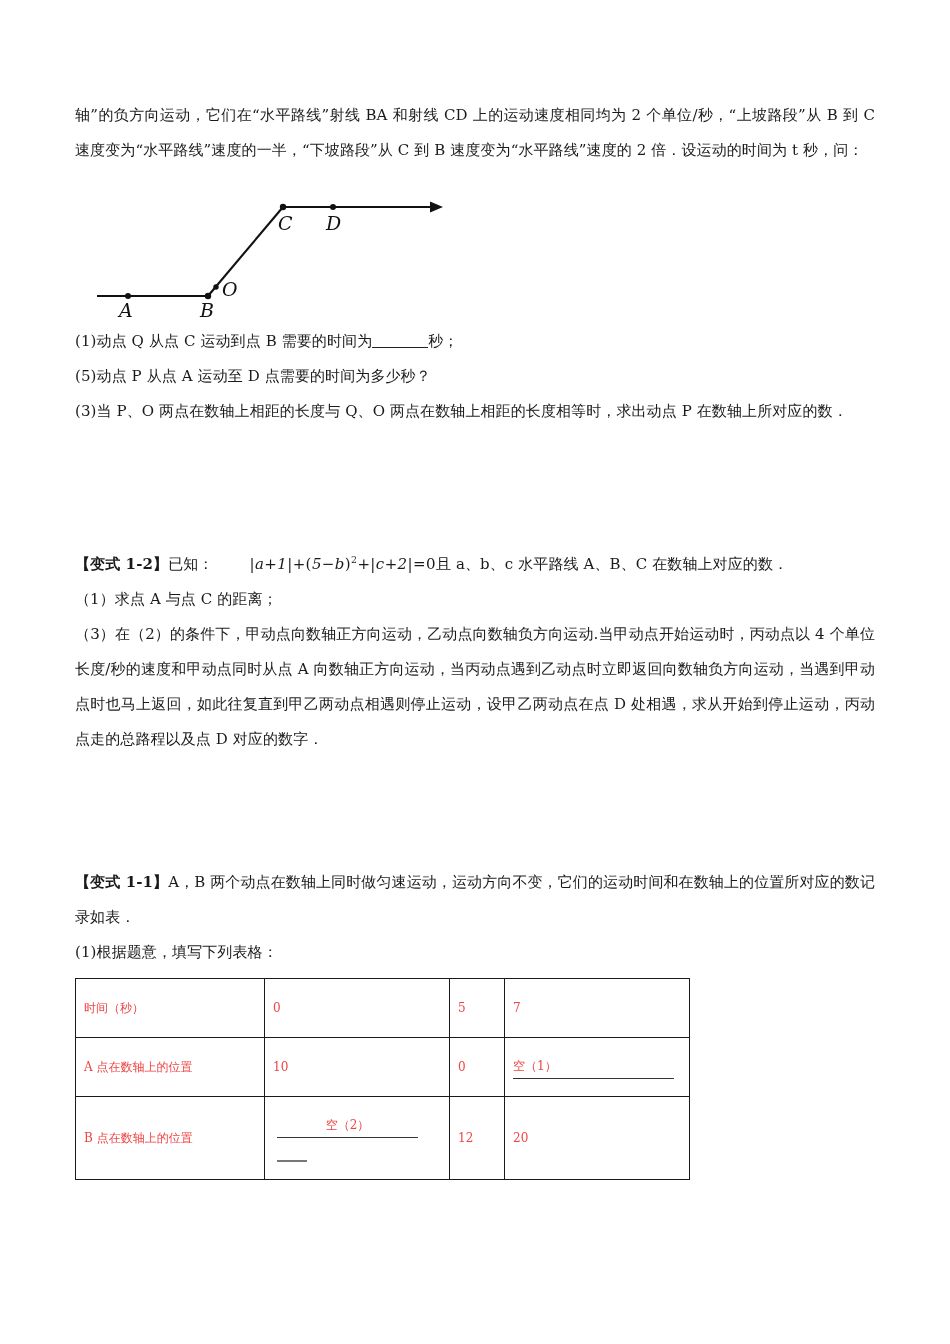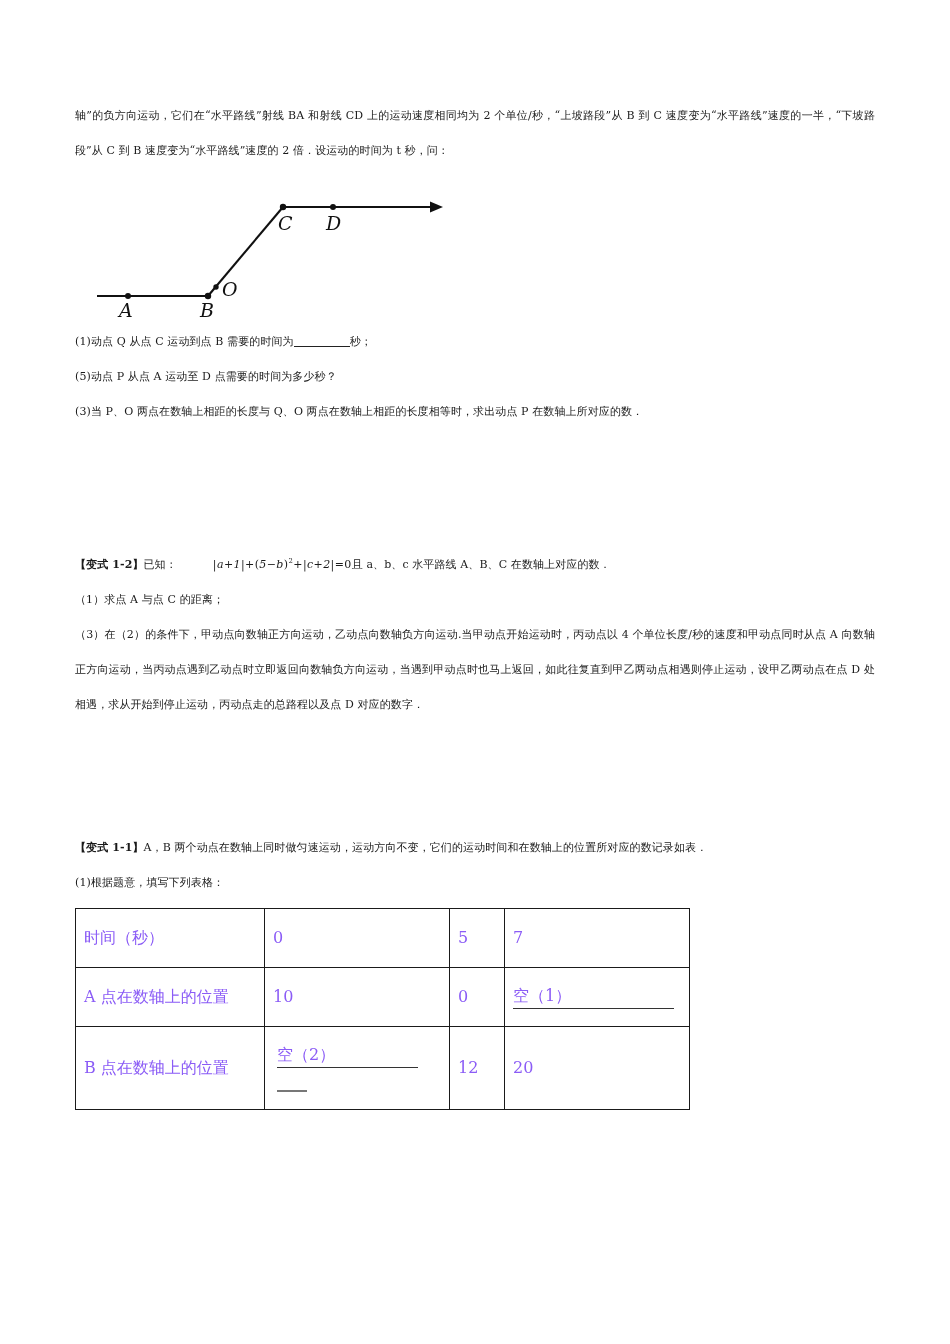--- a/index.html
+++ b/index.html
@@ -22,21 +22,21 @@
     height: 1344px;
   }
   .content {
     position: absolute;
     left: 75px;
     top: 98px;
     width: 800px;
   }
   p.para {
     margin: 0;
-    font-size: 11px;
+    font-size: 15px;
     line-height: 35px;
     text-align: justify;
     text-justify: inter-ideograph;
     letter-spacing: 0.1px;
   }
   p.para.noind { text-indent: 0; }
   .blank-inline {
     display: inline-block;
     width: 56px;
     border-bottom: 1px solid #222;
@@ -86,39 +86,40 @@
   table.datatbl {
     border-collapse: collapse;
     width: 546px;
     table-layout: fixed;
     font-size: 16px;
   }
   table.datatbl td {
     border: 1.6px solid #1a1a1a;
     padding: 6px 8px 6px 8px;
     vertical-align: middle;
-    font-size: 16px;
+    font-size: 12px;
     line-height: 22px;
-    color: #8b5cf6;
+    color: #ef4444;
   }
   td.c-label { width: 172px; height: 46px; }
   td.c-v0 { width: 168px; }
   td.c-v5 { width: 38px; }
   td.c-v7 { width: 168px; }
   tr.r-a td { height: 46px; }
   tr.r-b td { height: 70px; }
   .blank-cell {
     display: block;
     text-align: left;
     border-bottom: 1.2px solid #333;
     padding-bottom: 1px;
     width: 96%;
   }
   .blank-cell-2 {
     display: block;
+    text-align: center;
     border-bottom: 1.2px solid #333;
     padding-bottom: 1px;
     width: 84%;
     margin: 0 auto 0 4px;
   }
   .stub-line {
     display: block;
     width: 30px;
     height: 0;
     border-bottom: 2.4px solid #777;

